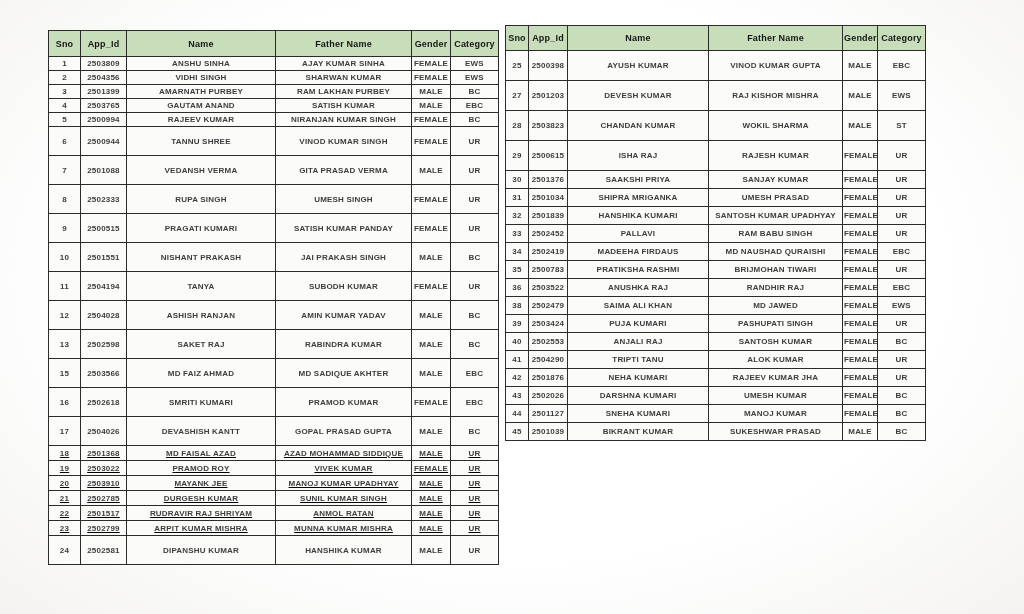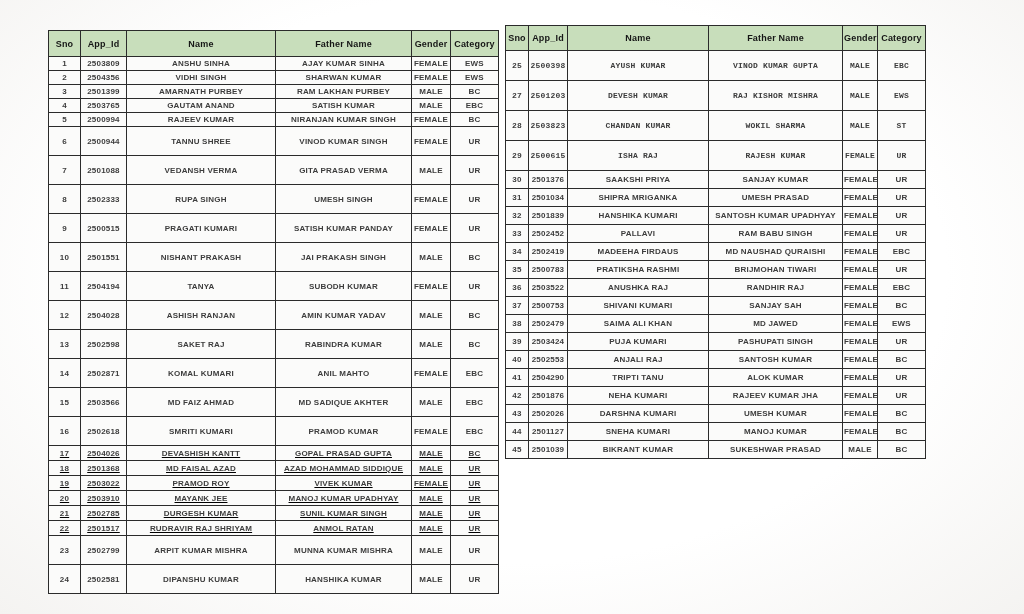--- a/index.html
+++ b/index.html
@@ -58,21 +58,21 @@
 
   
   #right-table { left: 505px; top: 25px; width: 420px; }
   #right-table th { height: 25px; }
   #right-table col:nth-child(1){ width: 23px; }
   #right-table col:nth-child(2){ width: 39px; }
   #right-table col:nth-child(3){ width: 141px; }
   #right-table col:nth-child(4){ width: 134px; }
   #right-table col:nth-child(5){ width: 35px; }
   #right-table col:nth-child(6){ width: 48px; }
-  #right-table tbody tr:nth-child(-n+4){ height: 30px; font-family: Liberation Mono, monospace; }
+  #right-table tbody tr:nth-child(-n+4){ height: 30px; }
   #right-table tbody tr:nth-child(n+5) { height: 18px; }
 </style>
 </head>
 <body>
 
 <div class="canvas">
 
   <table id="left-table">
     <colgroup>
         <col>
@@ -191,28 +191,20 @@
         </tr>
         <tr>
           <td>13</td>
           <td>2502598</td>
           <td>SAKET RAJ</td>
           <td>RABINDRA KUMAR</td>
           <td>MALE</td>
           <td>BC</td>
         </tr>
         <tr>
-          <td>14</td>
-          <td>2502871</td>
-          <td>KOMAL KUMARI</td>
-          <td>ANIL MAHTO</td>
-          <td>FEMALE</td>
-          <td>EBC</td>
-        </tr>
-        <tr>
           <td>15</td>
           <td>2503566</td>
           <td>MD FAIZ AHMAD</td>
           <td>MD SADIQUE AKHTER</td>
           <td>MALE</td>
           <td>EBC</td>
         </tr>
         <tr>
           <td>16</td>
           <td>2502618</td>
@@ -390,28 +382,20 @@
         </tr>
         <tr>
           <td>36</td>
           <td>2503522</td>
           <td>ANUSHKA RAJ</td>
           <td>RANDHIR RAJ</td>
           <td>FEMALE</td>
           <td>EBC</td>
         </tr>
         <tr>
-          <td>37</td>
-          <td>2500753</td>
-          <td>SHIVANI KUMARI</td>
-          <td>SANJAY SAH</td>
-          <td>FEMALE</td>
-          <td>BC</td>
-        </tr>
-        <tr>
           <td>38</td>
           <td>2502479</td>
           <td>SAIMA ALI KHAN</td>
           <td>MD JAWED</td>
           <td>FEMALE</td>
           <td>EWS</td>
         </tr>
         <tr>
           <td>39</td>
           <td>2503424</td>

